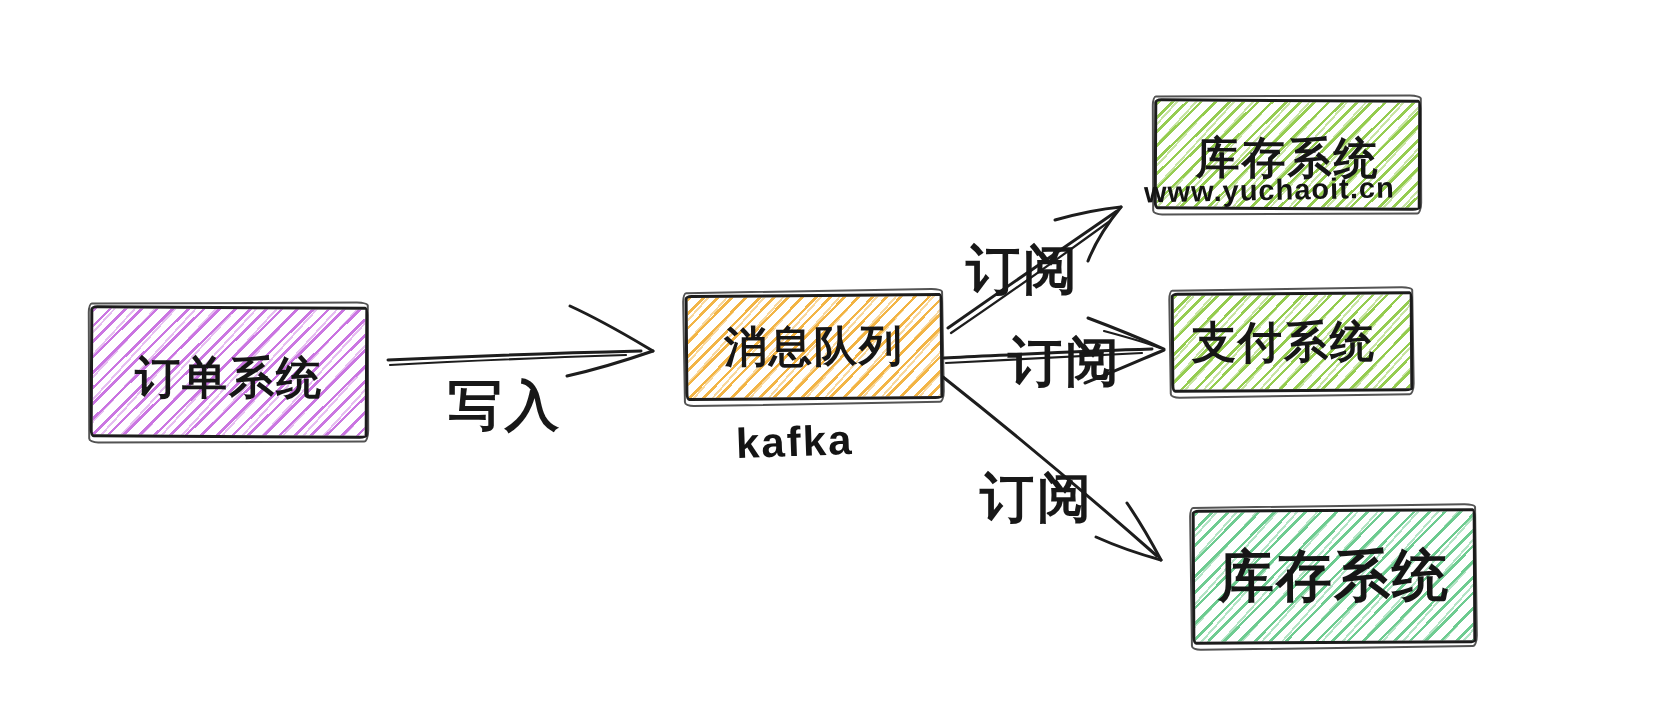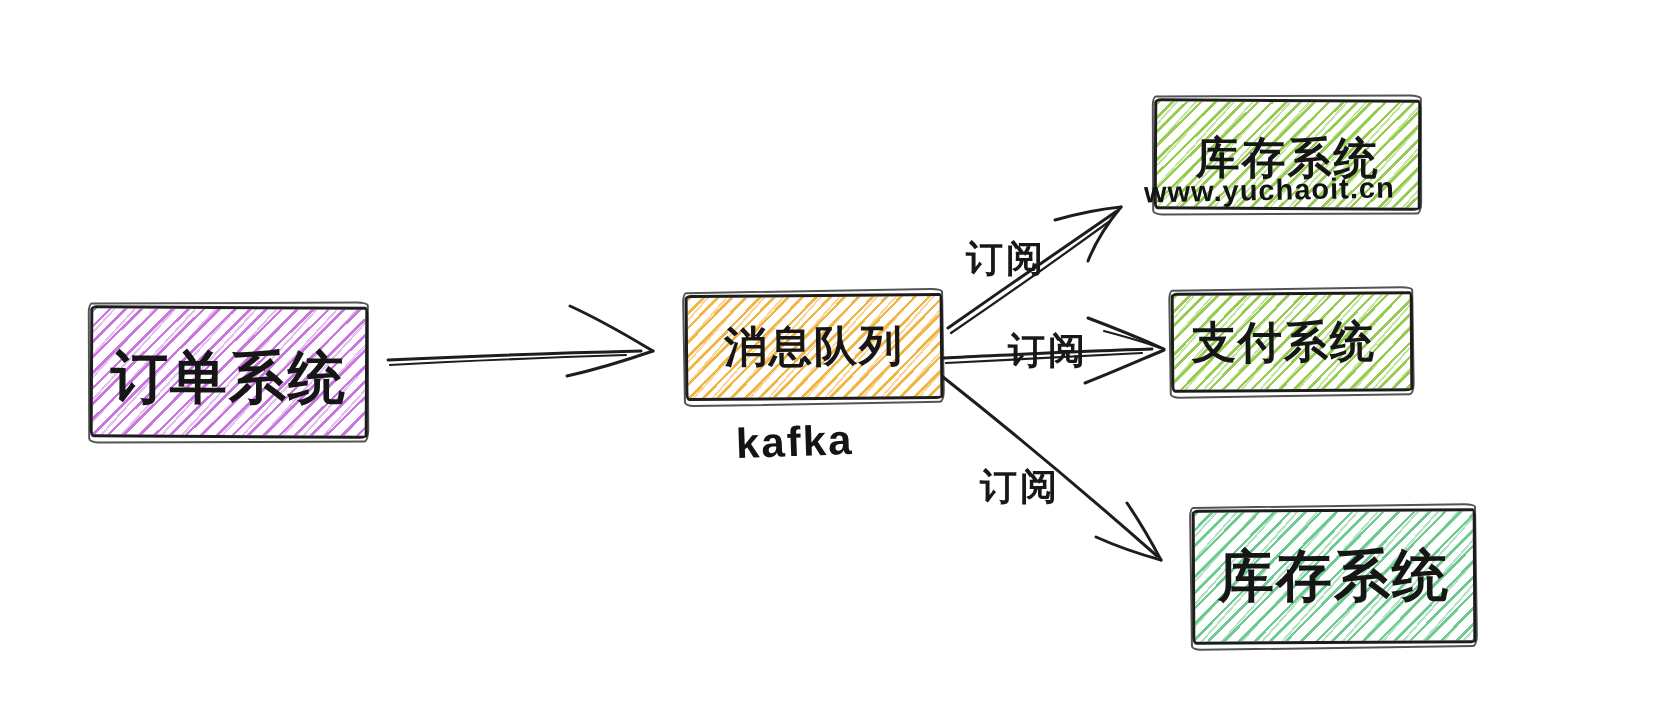--- a/index.html
+++ b/index.html
@@ -23,21 +23,21 @@
   .node .node-label{
     font-weight:700;color:#161616;white-space:nowrap;letter-spacing:2px;
   }
   
   .order{
     left:90px;top:306px;width:278px;height:132px;transform:rotate(.3deg);
     background-image:
       repeating-linear-gradient(135deg, rgba(200,111,224,.95) 0 2.6px, transparent 2.6px 11px),
       repeating-linear-gradient(132deg, rgba(200,111,224,.45) 0 2px, transparent 2px 15px);
   }
-  .order .node-label{font-size:57px;transform:translateY(6px);}
+  .order .node-label{font-size:45px;transform:translateY(6px);}
   .queue{
     left:685px;top:294px;width:258px;height:106px;transform:rotate(-.5deg);
     background-image:
       repeating-linear-gradient(135deg, rgba(242,177,60,.95) 0 2.6px, transparent 2.6px 10px),
       repeating-linear-gradient(132deg, rgba(242,177,60,.5) 0 2px, transparent 2px 14px);
   }
   .queue .node-label{font-size:43px;}
   .logistics{
     left:1154px;top:99px;width:267px;height:111px;transform:rotate(.3deg);
     background-image:
@@ -59,21 +59,21 @@
       repeating-linear-gradient(132deg, rgba(103,201,139,.5) 0 2px, transparent 2px 15px);
   }
   .inventory .node-label{font-size:56px;}
 
   .watermark{
     position:absolute;left:-42px;right:-6px;bottom:0px;text-align:center;
     font-size:29px;font-weight:700;color:#131313;white-space:nowrap;
     transform:rotate(-1.5deg);letter-spacing:1px;
   }
   .edge-label{
-    position:absolute;font-size:37px;font-weight:700;color:#181818;
+    position:absolute;font-size:54px;font-weight:700;color:#181818;
     white-space:nowrap;letter-spacing:3px;
   }
   .lbl-write{left:448px;top:370px;}
   .lbl-sub-top{left:966px;top:234px;}
   .lbl-sub-mid{left:1008px;top:326px;}
   .lbl-sub-bottom{left:980px;top:462px;}
   .caption-kafka{
     position:absolute;left:736px;top:418px;font-size:42px;font-weight:700;color:#141414;
     transform:rotate(-2deg);letter-spacing:2px;
   }
@@ -126,17 +126,18 @@
   <div class="node payment">
     <span class="node-label">支付系统</span>
   </div>
 
   <div class="node inventory">
     <span class="node-label">库存系统</span>
   </div>
 
   <div class="caption-kafka">kafka</div>
 
+  <div class="edge-label lbl-write">写入</div>
   <div class="edge-label lbl-sub-top">订阅</div>
   <div class="edge-label lbl-sub-mid">订阅</div>
   <div class="edge-label lbl-sub-bottom">订阅</div>
 
 </div>
 
 </body></html>

